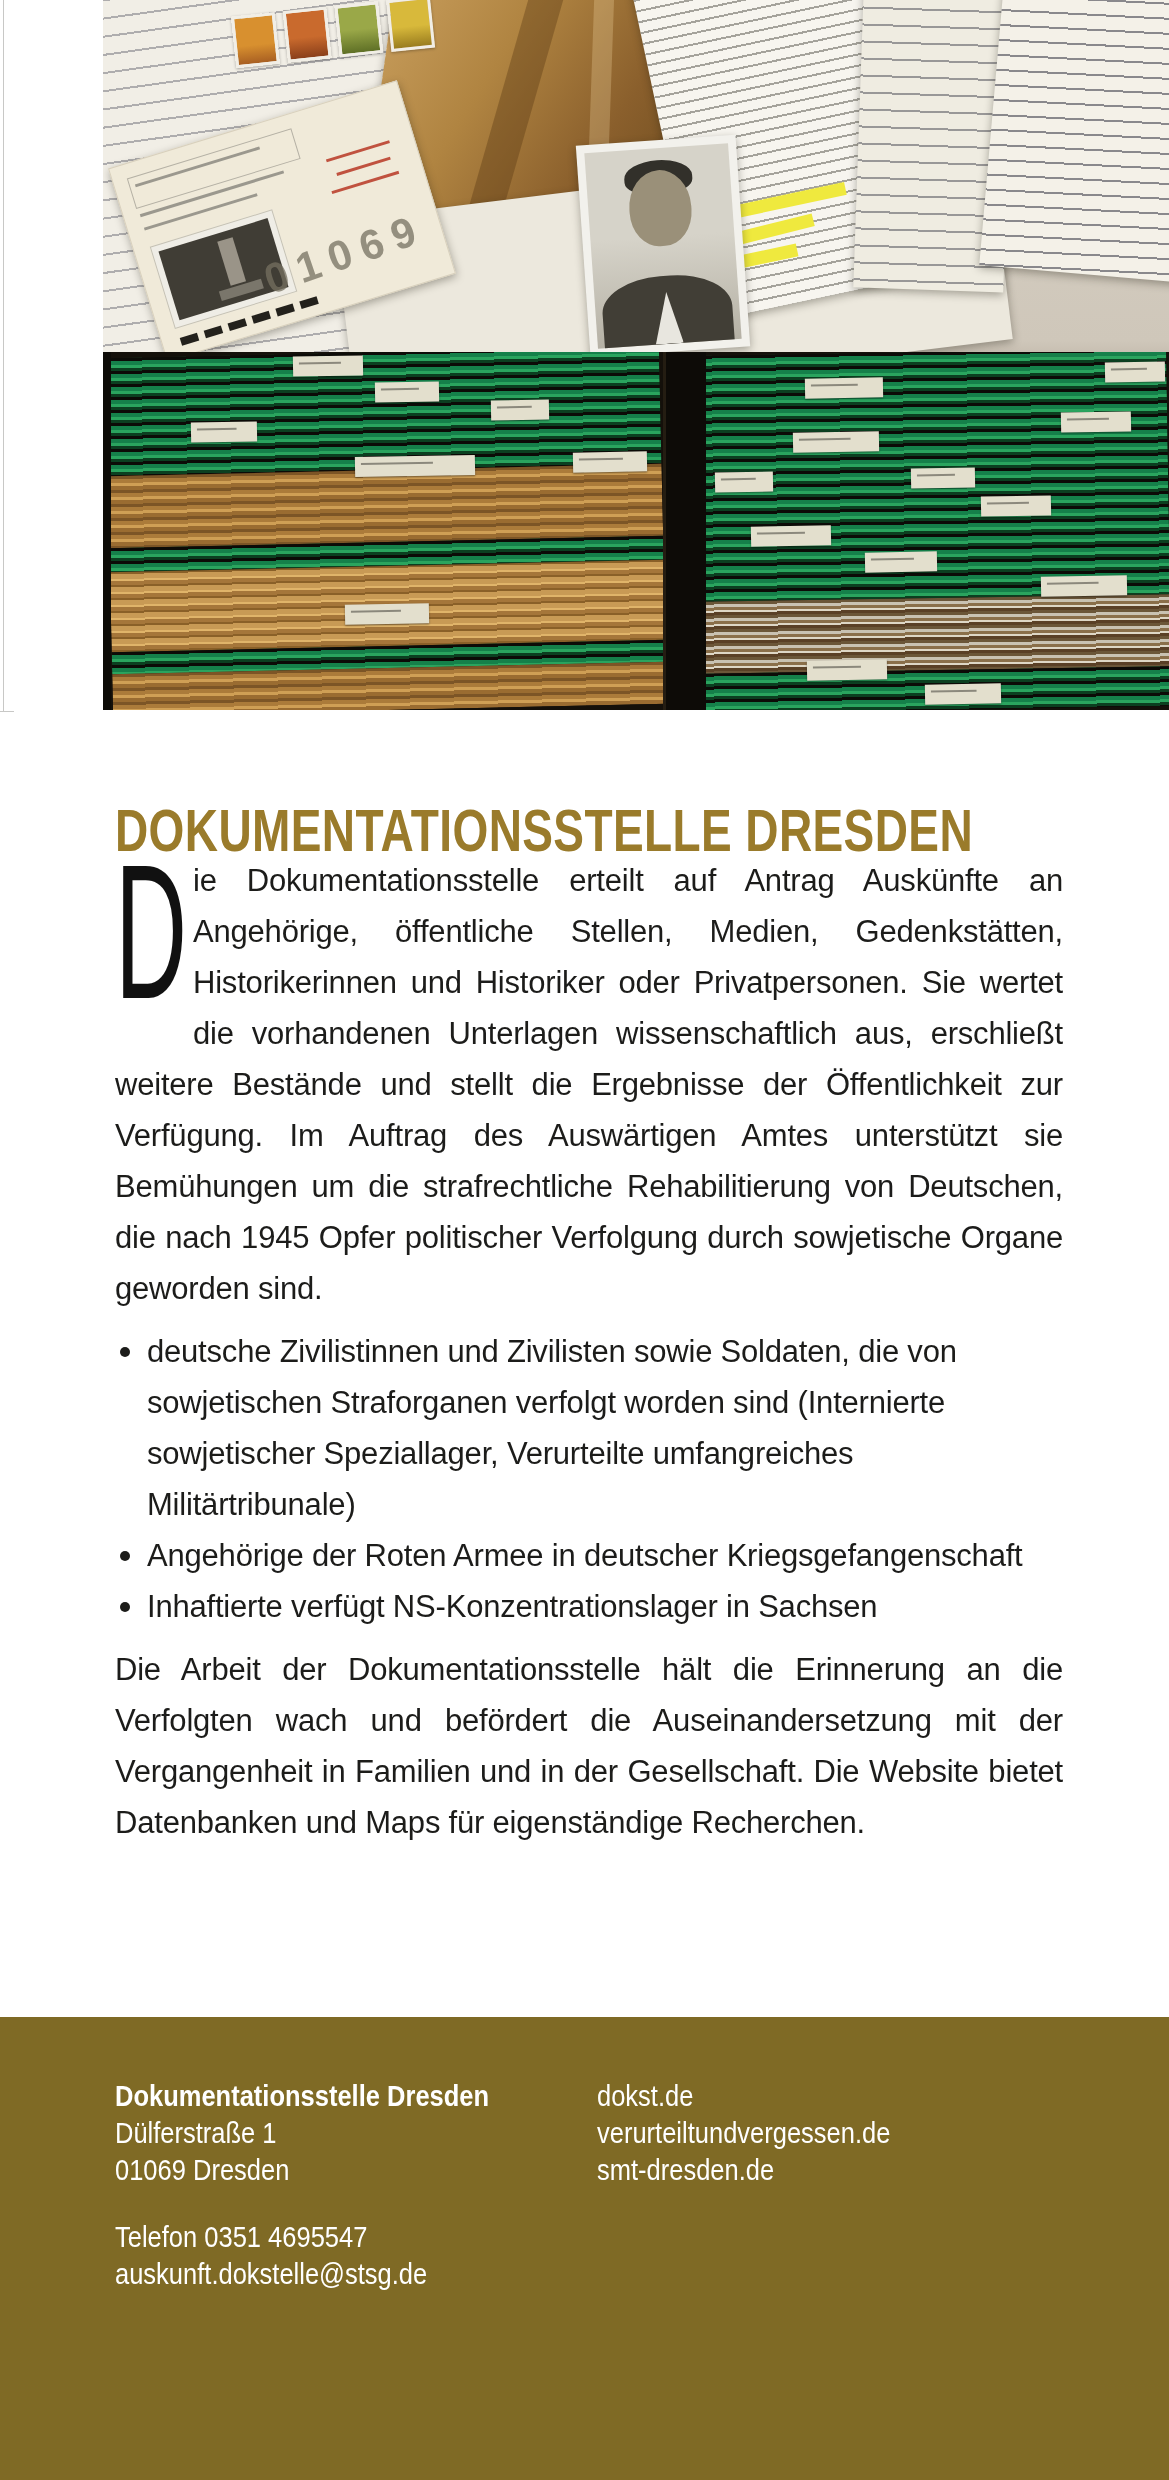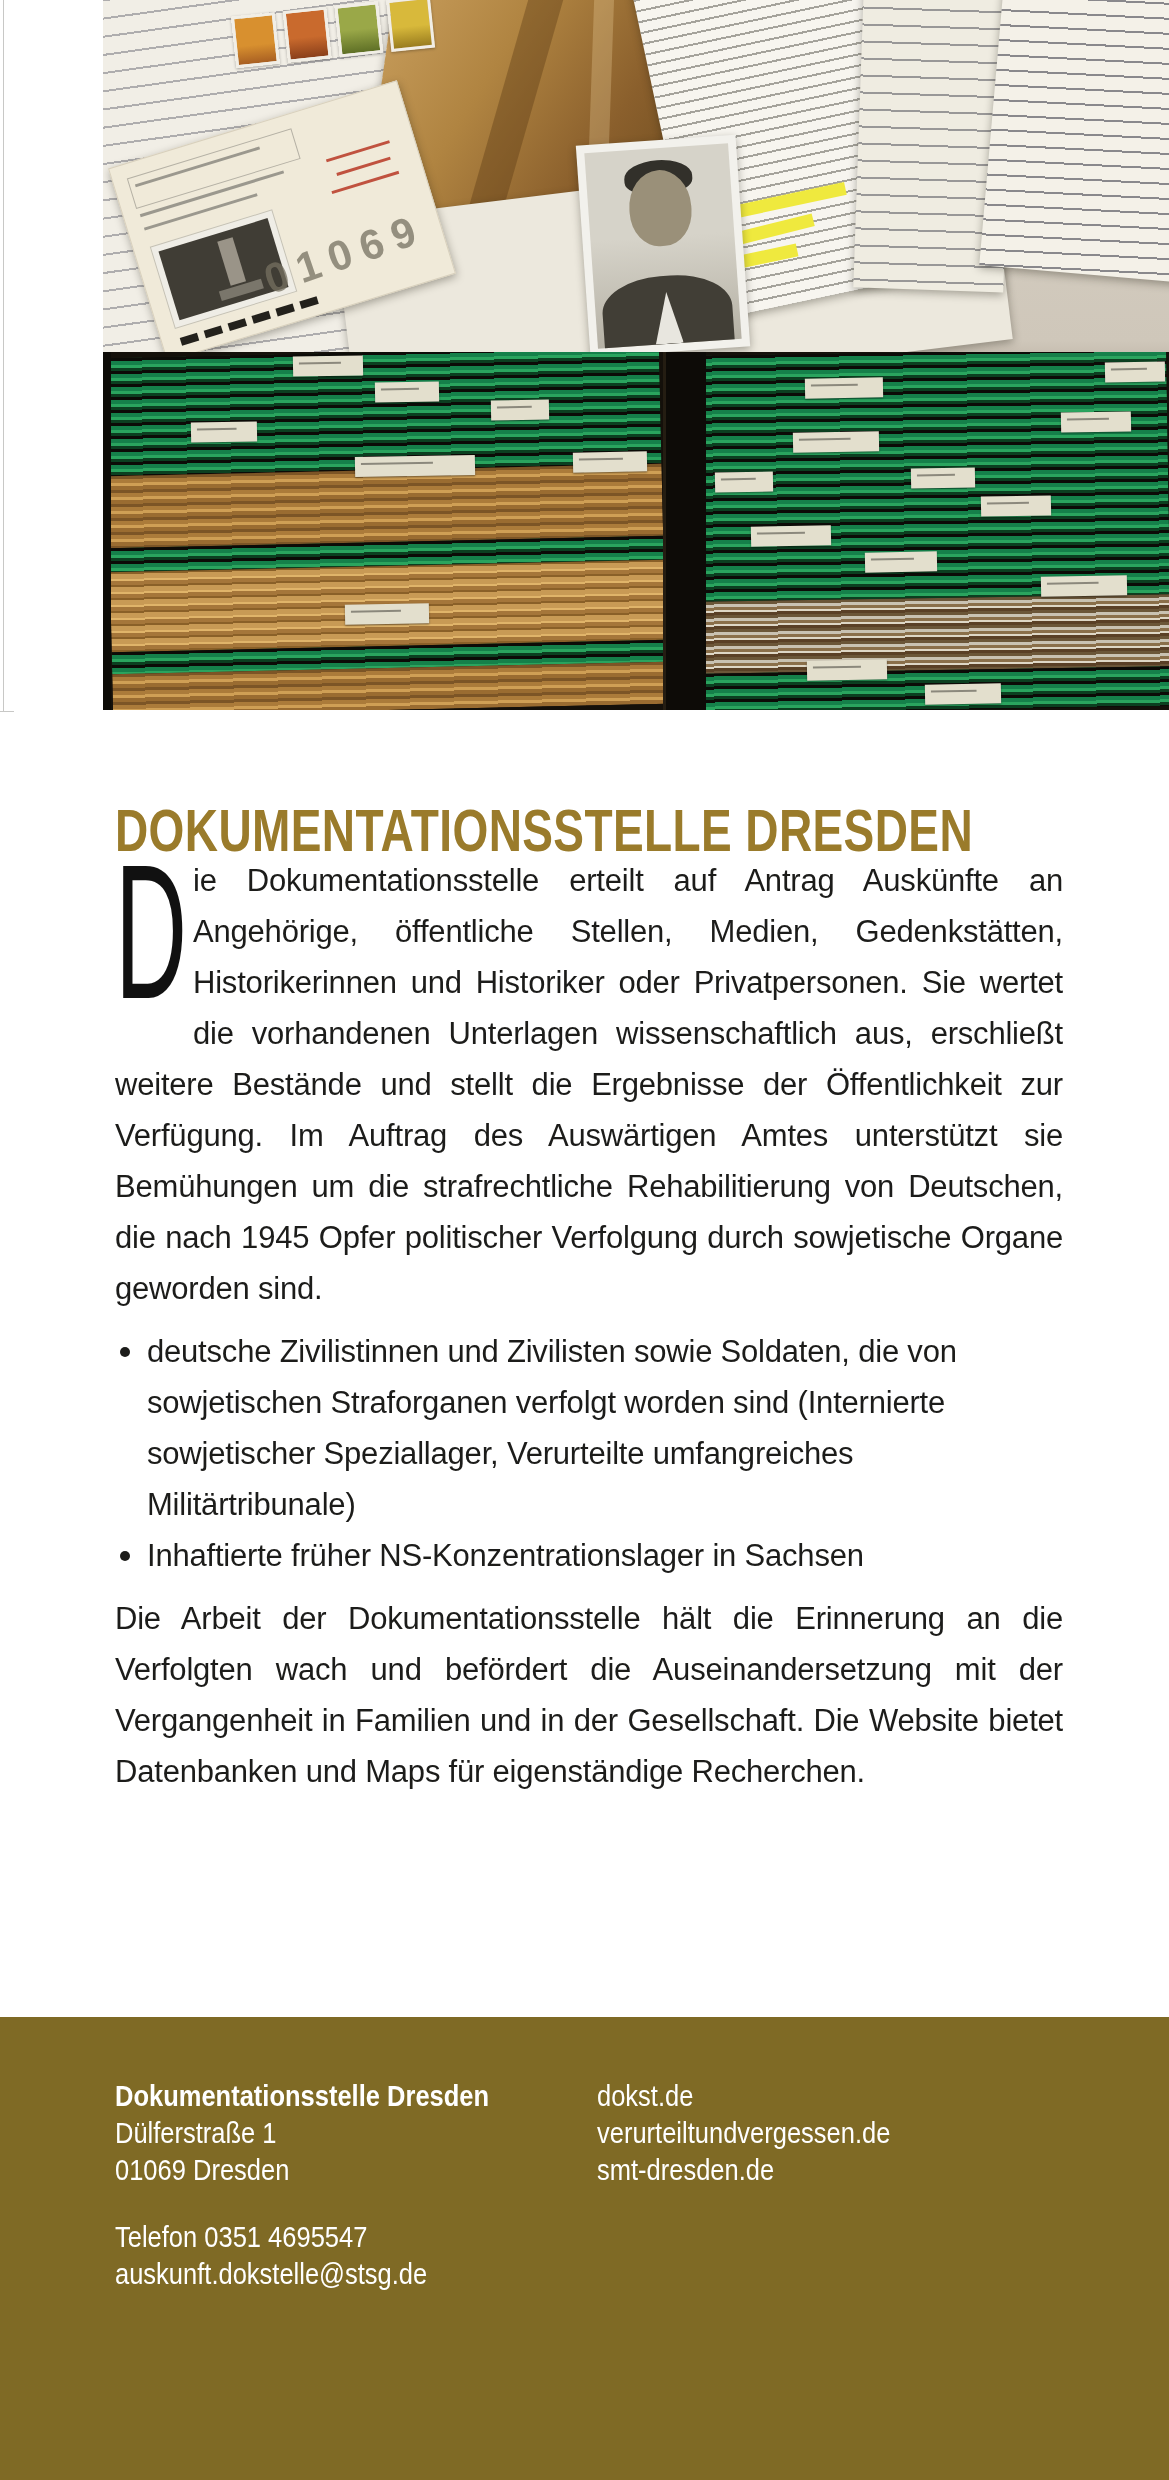--- a/index.html
+++ b/index.html
@@ -222,21 +222,22 @@
   </div>
 
   <h1 class="title">DOKUMENTATIONSSTELLE DRESDEN</h1>
 
   <div class="body">
     <p><span class="dropcap">
           <span>D</span>
         </span><span>ie Dokumentationsstelle erteilt auf Antrag Auskünfte an Angehörige, öffentliche Stellen, Medien, Gedenkstätten, Historikerinnen und Historiker oder Privatpersonen. Sie wertet die vorhandenen Unterlagen wissenschaftlich aus, erschließt weitere Bestände und stellt die Ergebnisse der Öffentlichkeit zur Verfügung. Im Auftrag des Auswärtigen Amtes unterstützt sie Bemühungen um die strafrechtliche Rehabilitierung von Deutschen, die nach 1945 Opfer politischer Verfolgung durch sowjetische Organe geworden sind.</span></p>
     <ul class="bullets">
       <li>deutsche Zivilistinnen und Zivilisten sowie Soldaten, die von sowjetischen Straforganen verfolgt worden sind (Internierte sowjetischer Speziallager, Verurteilte umfangreiches Militärtribunale)</li>
-      <li>Inhaftierte früher NS-Konzentrationslager in Sachsen</li>
+      <li>Angehörige der Roten Armee in deutscher Kriegsgefangenschaft</li>
+      <li>Inhaftierte verfügt NS-Konzentrationslager in Sachsen</li>
     </ul>
     <p>Die Arbeit der Dokumentationsstelle hält die Erinnerung an die Verfolgten wach und befördert die Auseinandersetzung mit der Vergangenheit in Familien und in der Gesellschaft. Die Website bietet Datenbanken und Maps für eigenständige Recherchen.</p>
   </div>
 
   <div class="footer">
     <div class="footer-cols">
       <div class="fcol fcol-1">
         <div class="forg">Dokumentationsstelle Dresden</div>
         <div>Dülferstraße 1</div>
         <div>01069 Dresden</div>

